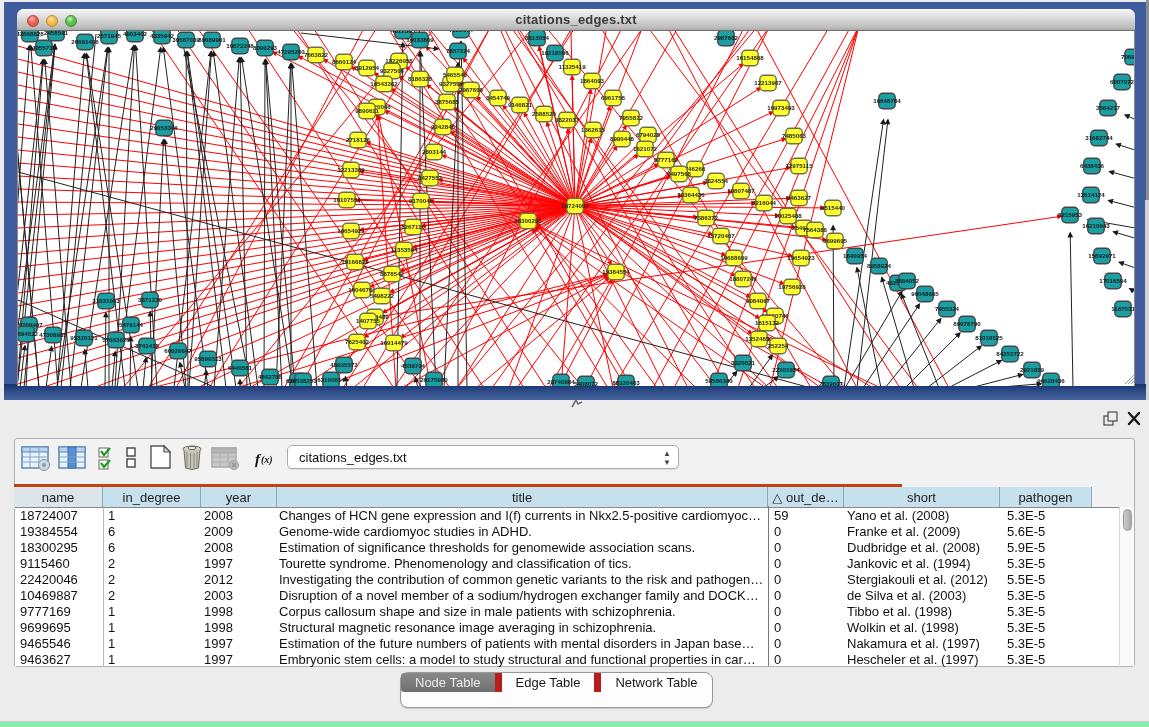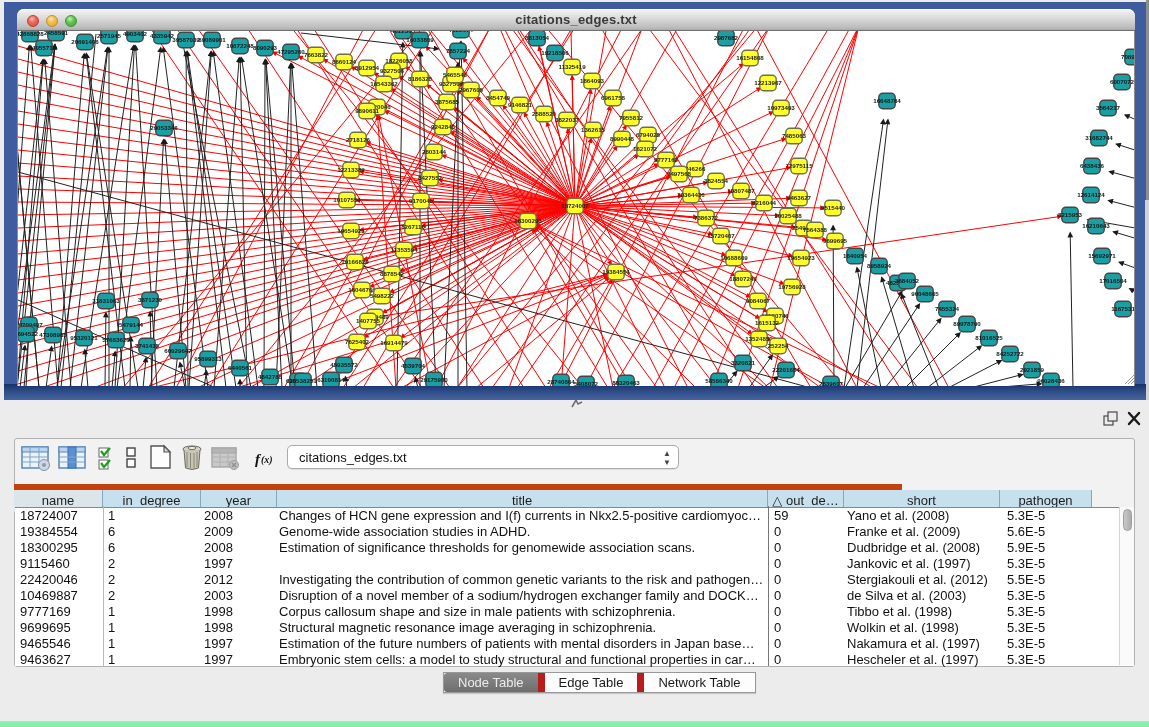--- a/index.html
+++ b/index.html
@@ -29,38 +29,38 @@
 #panel .hdrstrip{position:absolute;left:0;top:1px;width:1149px;height:29px;background:#e3e3e3;
  border-top:1px solid #f7f7f7}
 #panel .hdrstrip .t{position:absolute;left:11px;top:8px;font-size:13px;color:#2e2e2e}
 #container{position:absolute;left:14px;top:38px;width:1121px;height:229px;
  background:#f2f2f2;border:1px solid #b2b2b2;border-radius:3px}
 #toolbar{position:absolute;left:0;top:0;width:100%;height:42px}
 #combo{position:absolute;left:272px;top:6px;width:392px;height:24px;background:#fff;
  border:1px solid #ababab;border-radius:5px;box-shadow:0 1px 1px rgba(0,0,0,.08)}
 #combo .ct{position:absolute;left:11px;top:4px;font-size:13px;color:#111}
 #combo .arr{position:absolute;right:7px;top:3px;font-size:8px;color:#444;line-height:9px}
-#thead{position:absolute;left:14px;top:484px;width:888px;height:22px;border-top:6px solid #c2410c;background:#fff}
+#thead{position:absolute;left:14px;top:484px;width:888px;height:22px;border-top:3px solid #c2410c;background:#fff}
 .hc{position:absolute;top:0;height:22px;background:#c6e0ee;border-right:1px solid #86a8bc;
  font-size:13px;color:#1c1c1c;text-align:center;line-height:21px}
 #tbody{position:absolute;left:15px;top:507px;width:1119px;height:159px;background:#fff;
  border-top:1px solid #888}
 .trow{position:absolute;left:0;width:1080px;height:16px;font-size:13px;color:#111}
 .trow .c{position:absolute;top:0;height:16px;line-height:15px;white-space:nowrap;overflow:hidden}
 .c0{left:5px;width:95px}.c1{left:93px;width:90px}.c2{left:189px;width:70px}
 .c3{left:264px;width:485px}.c4{left:759px;width:65px}.c5{left:832px;width:155px}
 .c6{left:992px;width:95px}
 #vsep1{position:absolute;left:103px;top:506px;width:1px;height:160px;background:#b9b9b9}
 #vsep2{position:absolute;left:768px;top:506px;width:1px;height:160px;background:#777}
 #sbar{position:absolute;left:1119px;top:507px;width:15px;height:158px;background:#fafafa;
  border-left:1px solid #d4d4d4}
 #sbar .thumb{position:absolute;left:3px;top:2px;width:9px;height:22px;border-radius:5px;
  background:linear-gradient(90deg,#c9c9c9,#ababab);border:1px solid #9e9e9e}
-#tabs{position:absolute;left:443px;top:672px;height:21px;border:1px solid #989898;
- border-radius:0;background:#fdfdfd;box-shadow:0 1px 1px rgba(0,0,0,.15)}
+#tabs{position:absolute;left:400px;top:672px;height:36px;border:1px solid #989898;
+ border-radius:8px;background:#fdfdfd;box-shadow:0 1px 1px rgba(0,0,0,.15)}
 .tab{float:left;height:19px;line-height:19px;font-size:13px;padding:0 14px;color:#1a1a1a}
 .tab.sel{background:linear-gradient(#8a8a8a,#6e6e6e);color:#ececec;border-radius:3px 0 0 3px}
 .tab+.tab{border-left:7px solid #b91c1c}
 #status{position:absolute;left:0;top:721px;width:1149px;height:27px;background:#86efac;
  border-top:1px solid #cfcfcf}
 #status .m{position:absolute;right:36px;top:9px;font-size:10px;color:#222}
 #status .dot{position:absolute;right:16px;top:7px;width:13px;height:13px;border-radius:50%;
  background:radial-gradient(circle at 4px 4px,#8fe06a,#3db832 55%,#2e9427);border:1px solid #2b8825}
 #panhdr-icons{position:absolute;right:10px;top:410px;width:44px;height:16px}
 </style></head><body>
@@ -1031,40 +1031,41 @@
       <div class="c c2">2008</div>
       <div class="c c3">Changes of HCN gene expression and I(f) currents in Nkx2.5-positive cardiomyoc…</div>
       <div class="c c4">59</div>
       <div class="c c5">Yano et al. (2008)</div>
       <div class="c c6">5.3E-5</div>
     </div>
     <div class="trow" style="top:16px">
       <div class="c c0">19384554</div>
       <div class="c c1">6</div>
       <div class="c c2">2009</div>
-      <div class="c c3">Genome-wide association studies in ADHD.</div>
+      <div class="c c3">Genome-wide cardiomyoc studies in ADHD.</div>
       <div class="c c4">0</div>
       <div class="c c5">Franke et al. (2009)</div>
       <div class="c c6">5.6E-5</div>
     </div>
     <div class="trow" style="top:32px">
       <div class="c c0">18300295</div>
       <div class="c c1">6</div>
       <div class="c c2">2008</div>
       <div class="c c3">Estimation of significance thresholds for genomewide association scans.</div>
       <div class="c c4">0</div>
       <div class="c c5">Dudbridge et al. (2008)</div>
       <div class="c c6">5.9E-5</div>
     </div>
     <div class="trow" style="top:48px">
       <div class="c c0">9115460</div>
       <div class="c c1">2</div>
       <div class="c c2">1997</div>
+      <div class="c c3">Tourette syndrome. Phenomenology and classification of tics.</div>
       <div class="c c4">0</div>
-      <div class="c c5">Jankovic et al. (1997)</div>
+      <div class="c c5">Jankovic et al. (1994)</div>
       <div class="c c6">5.3E-5</div>
     </div>
     <div class="trow" style="top:64px">
       <div class="c c0">22420046</div>
       <div class="c c1">2</div>
       <div class="c c2">2012</div>
       <div class="c c3">Investigating the contribution of common genetic variants to the risk and pathogen…</div>
       <div class="c c4">0</div>
       <div class="c c5">Stergiakouli et al. (2012)</div>
       <div class="c c6">5.5E-5</div>

